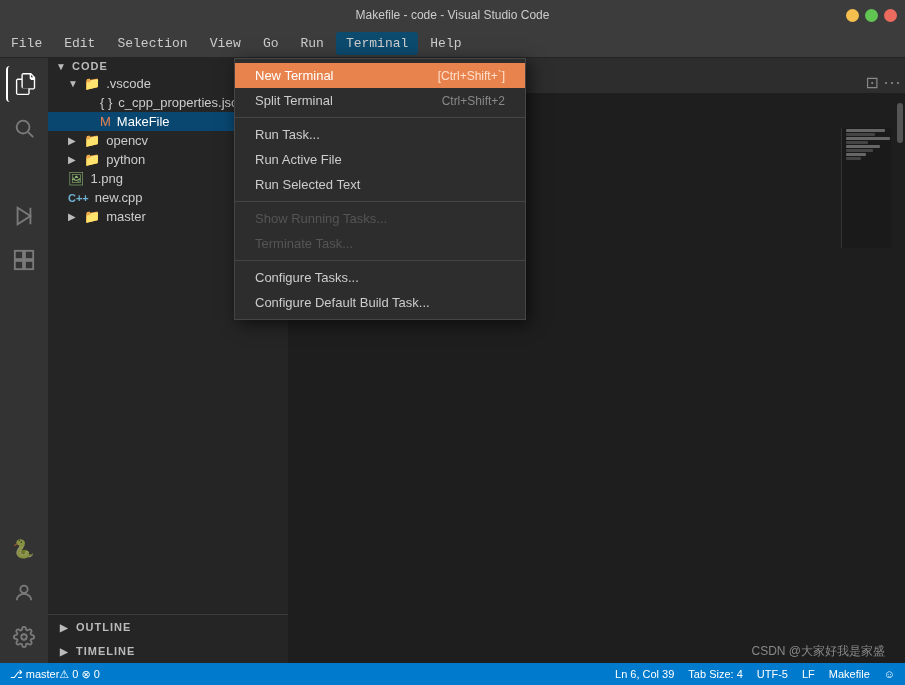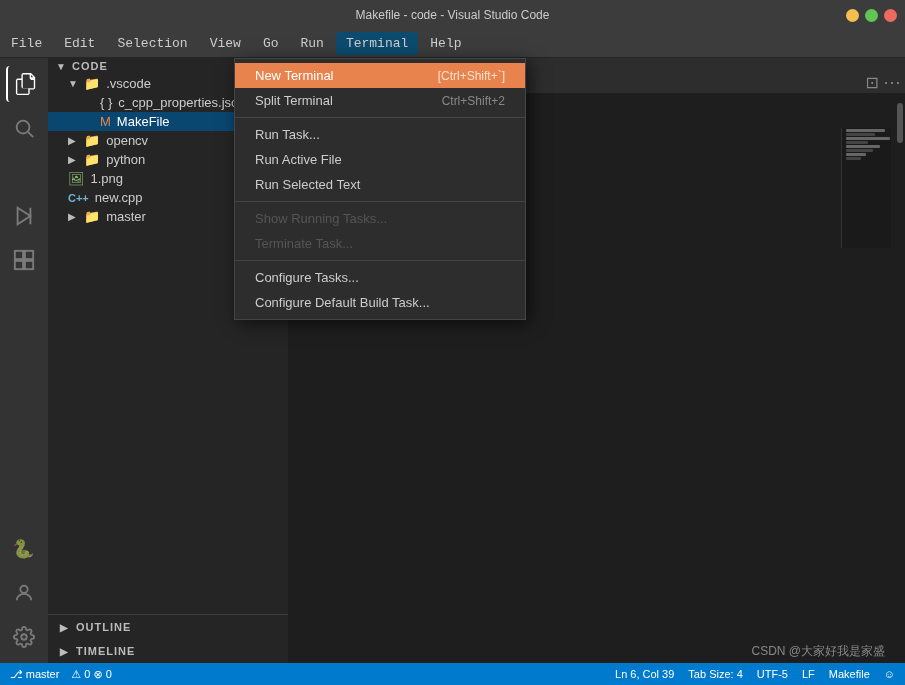--- a/index.html
+++ b/index.html
@@ -206,21 +206,20 @@
 
     
     .statusbar {
       height: 22px;
       background: #007acc;
       display: flex;
       align-items: center;
       padding: 0 10px;
       font-size: 11px;
       color: #fff;
-      gap: 12px;
     }
     .statusbar-right {
       margin-left: auto;
       display: flex;
       gap: 14px;
       align-items: center;
       justify-content: center;
     }
     .status-item { cursor: pointer; white-space: nowrap; }
 

